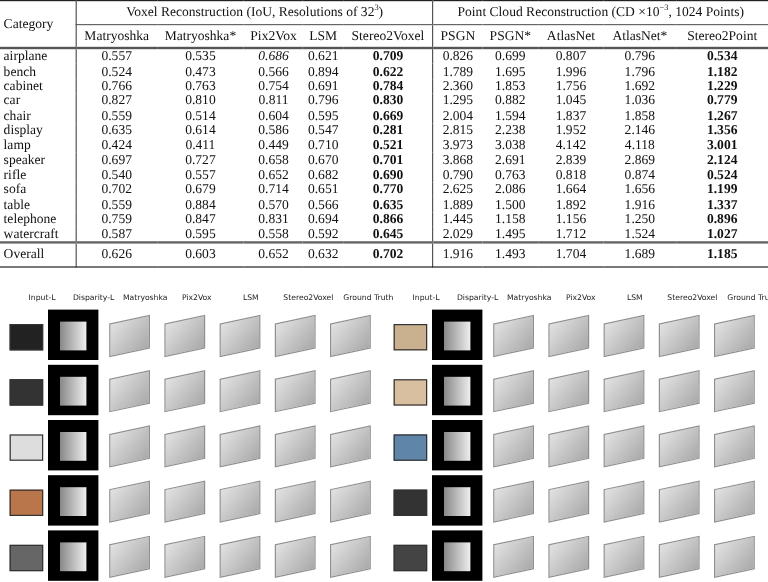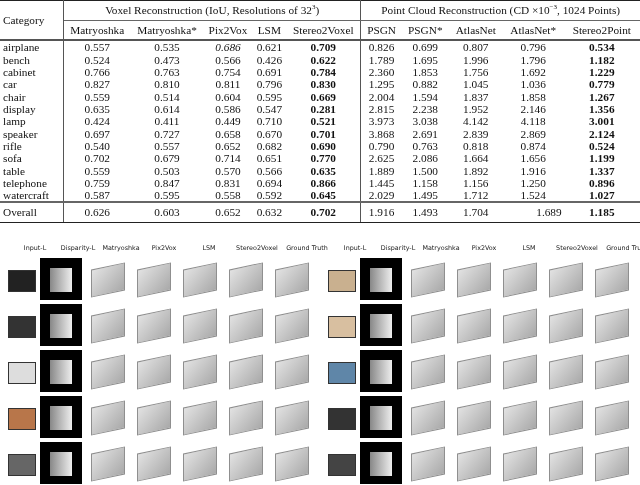--- a/index.html
+++ b/index.html
@@ -67,21 +67,21 @@
           <td style="border-top: 2.5px double rgb(85, 85, 85);">0.699</td>
           <td style="border-top: 2.5px double rgb(85, 85, 85);">0.807</td>
           <td style="border-top: 2.5px double rgb(85, 85, 85);">0.796</td>
           <td class="b" style="border-top: 2.5px double rgb(85, 85, 85);">0.534</td>
         </tr>
         <tr class="data">
           <td class="catcol sep">bench</td>
           <td>0.524</td>
           <td>0.473</td>
           <td>0.566</td>
-          <td>0.426</td>
+          <td>0.894</td>
           <td class="b sep">0.622</td>
           <td>1.789</td>
           <td>1.695</td>
           <td>1.996</td>
           <td>1.796</td>
           <td class="b">1.182</td>
         </tr>
         <tr class="data">
           <td class="catcol sep">cabinet</td>
           <td>0.766</td>
@@ -182,21 +182,21 @@
           <td class="b sep">0.770</td>
           <td>2.625</td>
           <td>2.086</td>
           <td>1.664</td>
           <td>1.656</td>
           <td class="b">1.199</td>
         </tr>
         <tr class="data">
           <td class="catcol sep">table</td>
           <td>0.559</td>
-          <td>0.503</td>
+          <td>0.884</td>
           <td>0.570</td>
           <td>0.566</td>
           <td class="b sep">0.635</td>
           <td>1.889</td>
           <td>1.500</td>
           <td>1.892</td>
           <td>1.916</td>
           <td class="b">1.337</td>
         </tr>
         <tr class="data">
@@ -228,21 +228,21 @@
         <tr class="overall">
           <td class="catcol sep" style="border-top: 2.5px double rgb(102, 102, 102); border-bottom: 1.5px solid rgb(34, 34, 34);">Overall</td>
           <td style="border-top: 2.5px double rgb(102, 102, 102); border-bottom: 1.5px solid rgb(34, 34, 34);">0.626</td>
           <td style="border-top: 2.5px double rgb(102, 102, 102); border-bottom: 1.5px solid rgb(34, 34, 34);">0.603</td>
           <td style="border-top: 2.5px double rgb(102, 102, 102); border-bottom: 1.5px solid rgb(34, 34, 34);">0.652</td>
           <td style="border-top: 2.5px double rgb(102, 102, 102); border-bottom: 1.5px solid rgb(34, 34, 34);">0.632</td>
           <td class="b sep" style="border-top: 2.5px double rgb(102, 102, 102); border-bottom: 1.5px solid rgb(34, 34, 34);">0.702</td>
           <td style="border-top: 2.5px double rgb(102, 102, 102); border-bottom: 1.5px solid rgb(34, 34, 34);">1.916</td>
           <td style="border-top: 2.5px double rgb(102, 102, 102); border-bottom: 1.5px solid rgb(34, 34, 34);">1.493</td>
           <td style="border-top: 2.5px double rgb(102, 102, 102); border-bottom: 1.5px solid rgb(34, 34, 34);">1.704</td>
-          <td style="border-top: 2.5px double rgb(102, 102, 102); border-bottom: 1.5px solid rgb(34, 34, 34); text-align: right;">1.689</td>
+          <td style="border-top: 2.5px double rgb(102, 102, 102); border-bottom: 1.5px solid rgb(34, 34, 34);">1.689</td>
           <td class="b" style="border-top: 2.5px double rgb(102, 102, 102); border-bottom: 1.5px solid rgb(34, 34, 34);">1.185</td>
         </tr>
       </tbody>
 </table>
 </div>
 
 <div class="fig">
   <div class="labels" id="labels-left" style="left:0;width:320px;">
       <span style="position: absolute; left: 2px; width: 38px; top: 6px;">Input-L</span>
       <span style="position: absolute; left: 44px; width: 40px; top: 6px;">Disparity-L</span>

